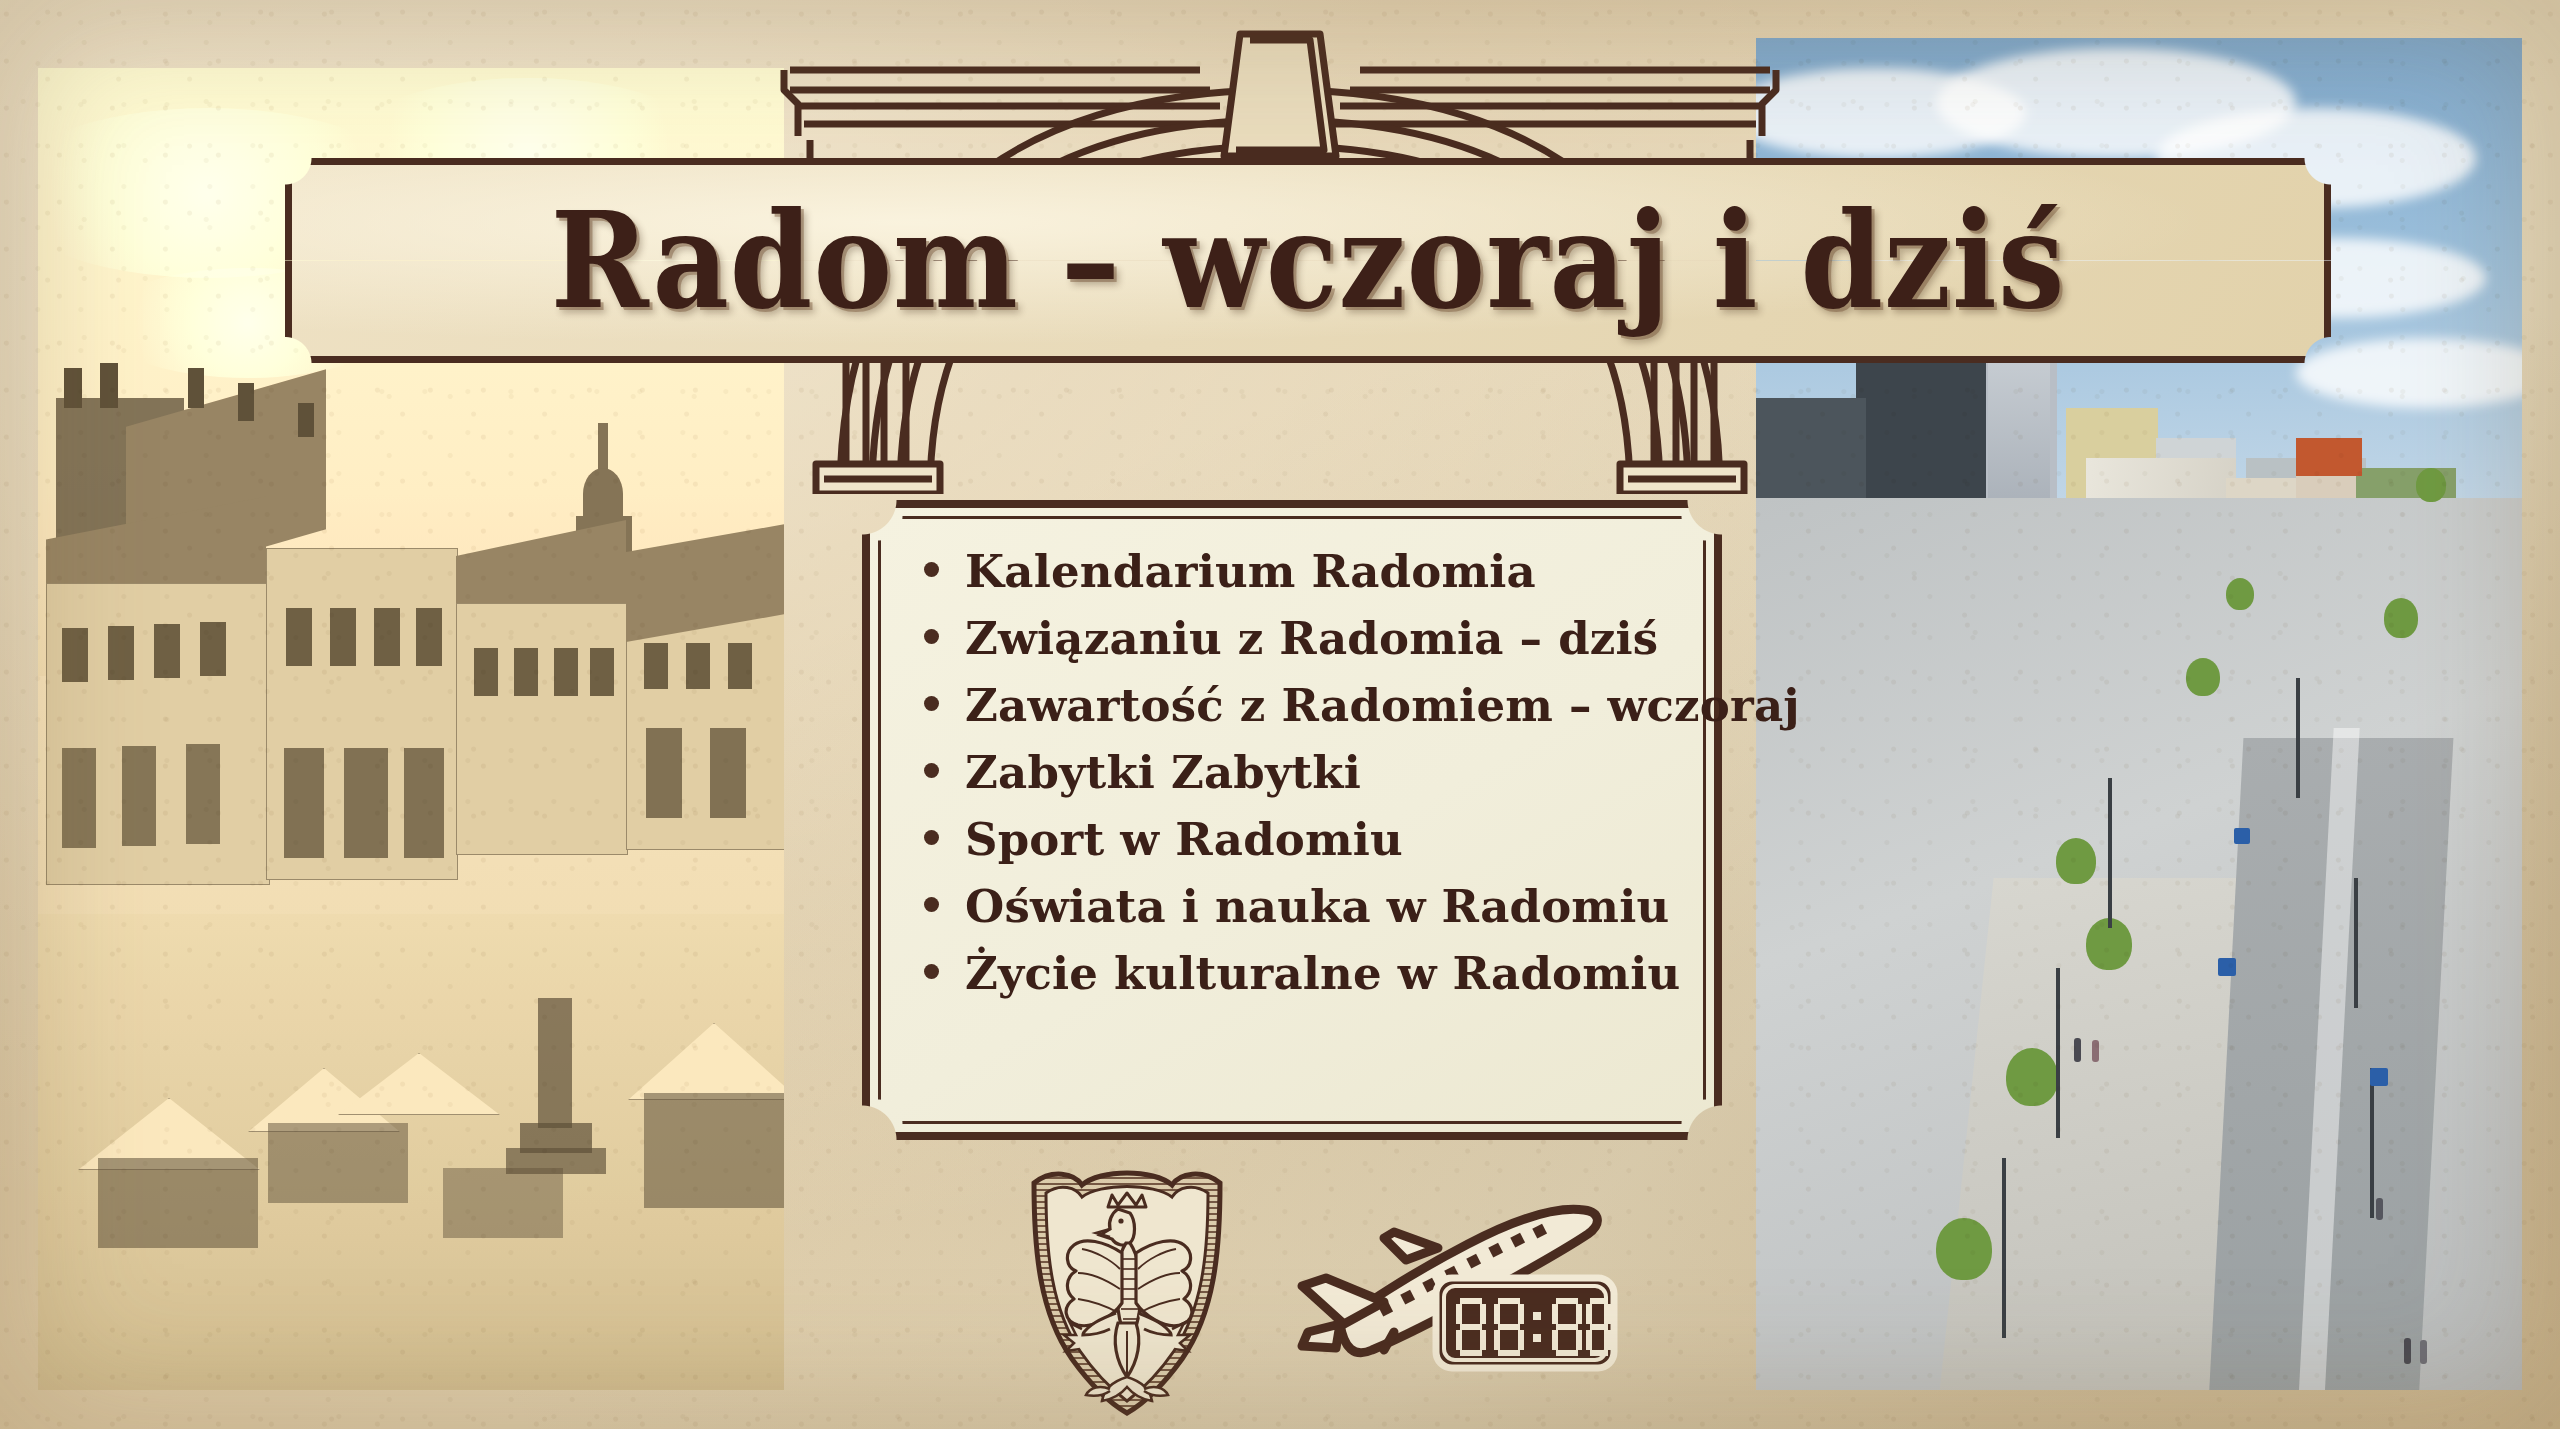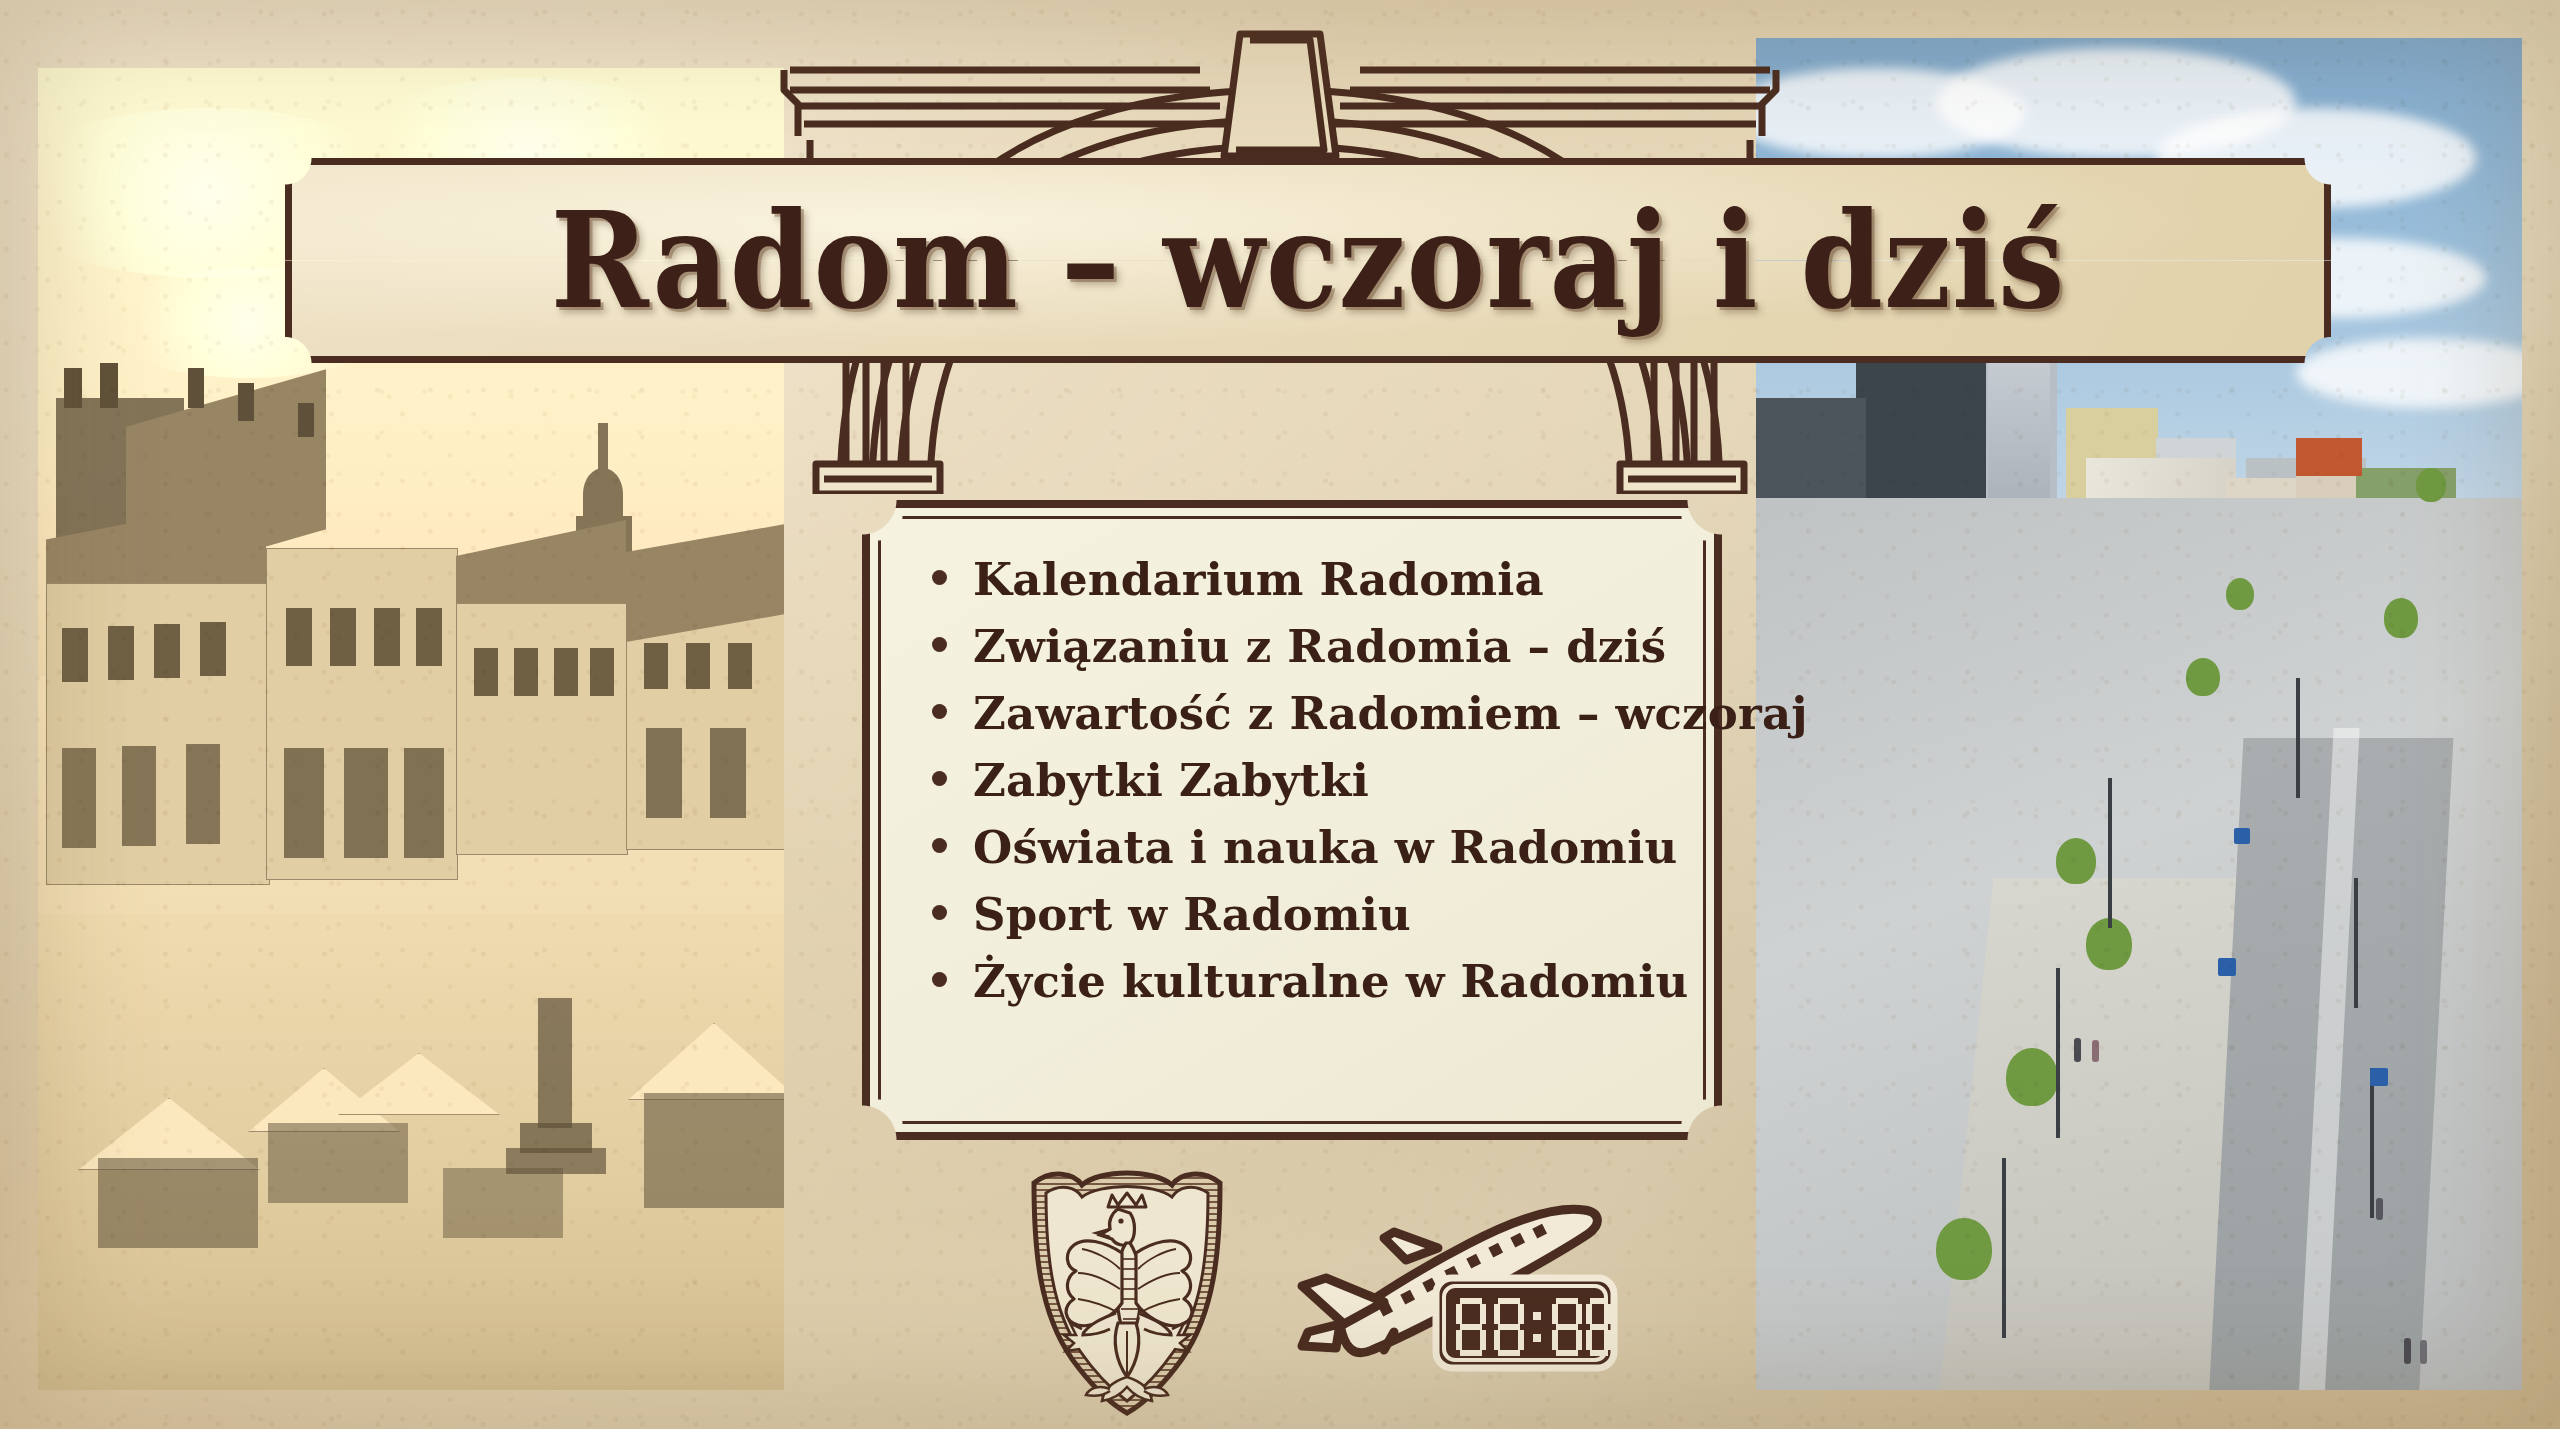--- a/index.html
+++ b/index.html
@@ -150,21 +150,21 @@
       radial-gradient(circle 24px at 100% 100%, transparent 24px, #000 25px) bottom right/50% 50% no-repeat;
     mask:
       radial-gradient(circle 24px at 0 0, transparent 24px, #000 25px) top left/50% 50% no-repeat,
       radial-gradient(circle 24px at 100% 0, transparent 24px, #000 25px) top right/50% 50% no-repeat,
       radial-gradient(circle 24px at 0 100%, transparent 24px, #000 25px) bottom left/50% 50% no-repeat,
       radial-gradient(circle 24px at 100% 100%, transparent 24px, #000 25px) bottom right/50% 50% no-repeat;
     pointer-events:none;
   }
   .listbox ul{
     position:absolute;left:62px;top:38px;right:24px;
-    margin:8px;padding:0;list-style:none;
+    margin:0;padding:0;list-style:none;
   }
   .listbox li{
     display:flex;align-items:baseline;
     font-family:"DejaVu Serif", serif;font-weight:700;
     font-size:45px;line-height:67px;color:#3b2018;
     letter-spacing:.2px;
   }
   .listbox li .dot{
     flex:0 0 auto;width:15px;height:15px;border-radius:50%;
     background:#4a2c20;margin-right:26px;position:relative;top:-10px;
@@ -389,25 +389,25 @@
       <li>
         <span class="dot"></span>
         <span class="txt">Zawartość z Radomiem – wczoraj</span>
       </li>
       <li>
         <span class="dot"></span>
         <span class="txt">Zabytki Zabytki</span>
       </li>
       <li>
         <span class="dot"></span>
+        <span class="txt">Sport w Radomiu</span>
+      </li>
+      <li>
+        <span class="dot"></span>
         <span class="txt">Oświata i nauka w Radomiu</span>
-      </li>
-      <li>
-        <span class="dot"></span>
-        <span class="txt">Sport w Radomiu</span>
       </li>
       <li>
         <span class="dot"></span>
         <span class="txt">Życie kulturalne w Radomiu</span>
       </li>
     </ul>
   </div>
 
   <div class="crest">
     <svg width="210" height="255" viewBox="0 0 210 255" fill="none">

